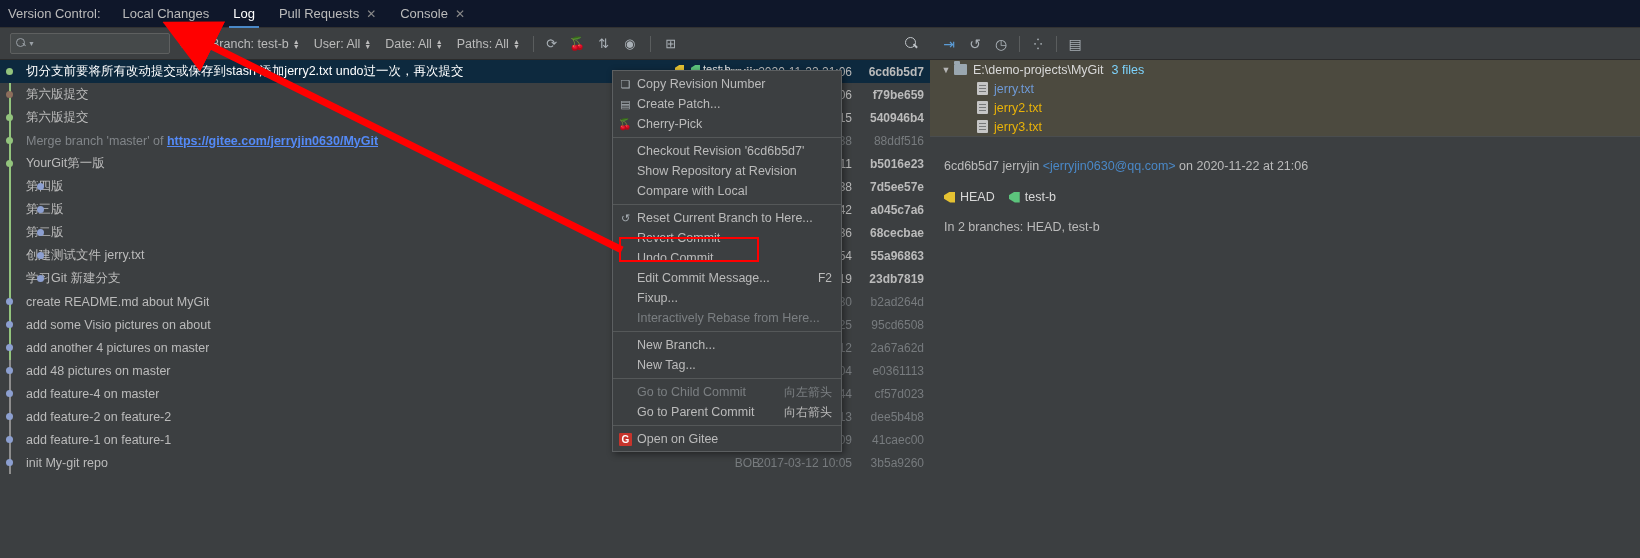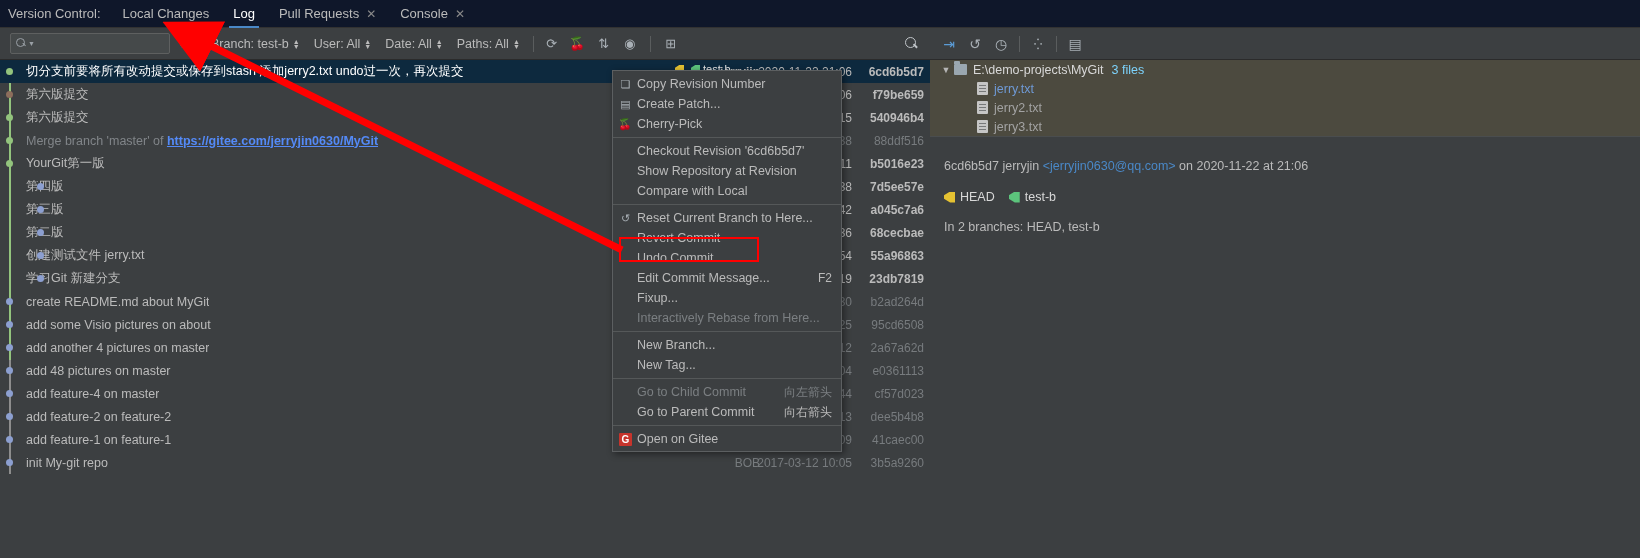--- a/index.html
+++ b/index.html
@@ -201,21 +201,21 @@
   .ftcount { color: #7dd3fc; margin-left: 8px; }
   .fileicon {
     width: 11px; height: 13px; background: #c6c6c6; margin-right: 6px;
     border-radius: 1px; position: relative; flex: 0 0 11px;
   }
   .fileicon::after {
     content: ""; position: absolute; left: 2px; top: 3px; width: 7px; height: 1px;
     background: #77797a; box-shadow: 0 3px 0 #77797a, 0 6px 0 #77797a;
   }
   .fname.blue { color: #6f9ad6; text-align: center; }
-  .fname.green { color: #a3a3a3; }
+  .fname.green { color: #eab308; }
 
   .detail {
     position: absolute; left: 0; top: 76px; width: 710px; height: 422px;
     background: #3c3f41; border-top: 1px solid #4a4d4e; padding: 0 14px;
   }
   .dtitle {
     margin-top: 138px; color: #ffffff; font-size: 16px; font-weight: bold;
     font-family: "DejaVu Sans", sans-serif; white-space: nowrap;
   }
   .dmeta { margin-top: 22px; font-size: 12.5px; color: #bbbbbb; }

